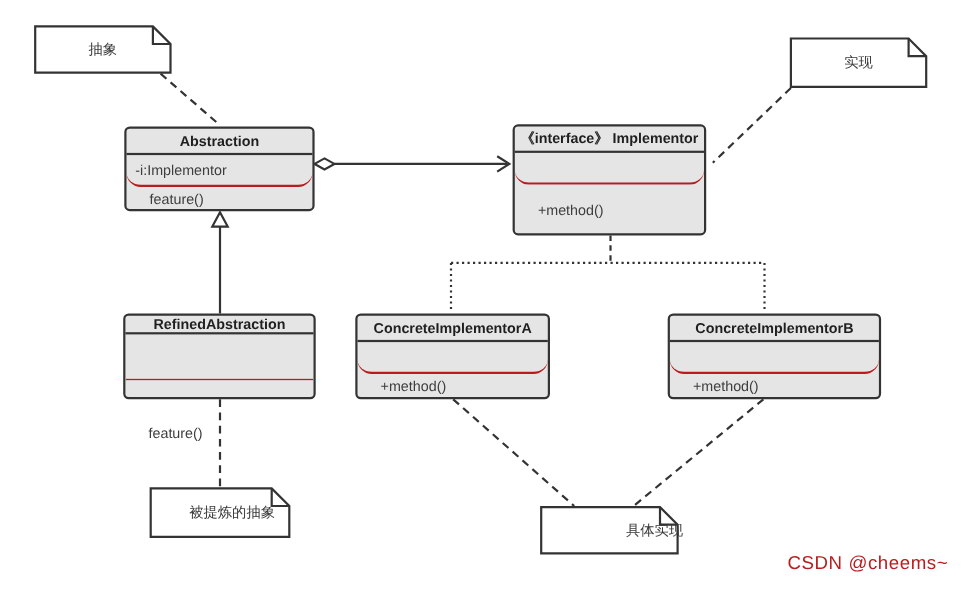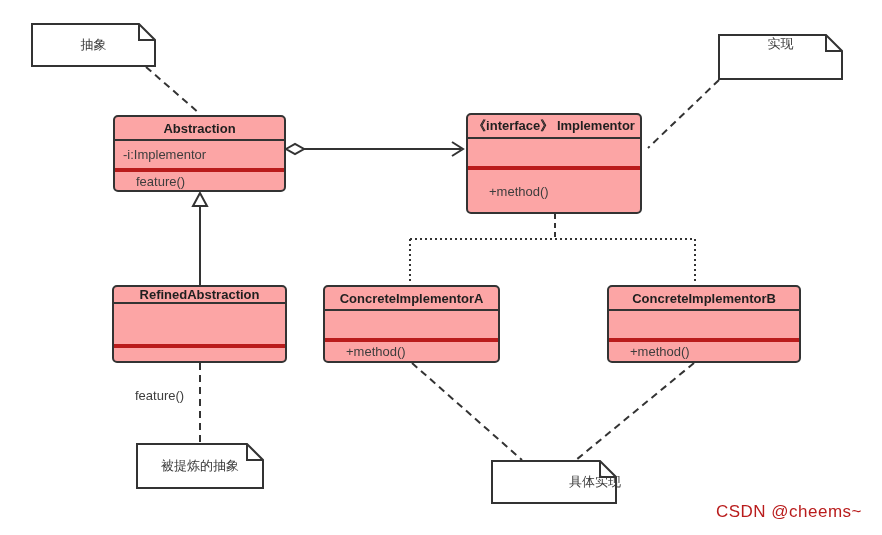--- a/index.html
+++ b/index.html
@@ -2,33 +2,33 @@
 <html><head>
 <meta charset="utf-8">
 <style>
   html,body{margin:0;padding:0;background:#ffffff;}
   .canvas{
     position:relative;width:882px;height:535px;background:#ffffff;overflow:hidden;
     font-family:"Liberation Sans","DejaVu Sans",sans-serif;
   }
   .connector-layer{position:absolute;left:0;top:0;width:882px;height:535px;}
   .uml-class{
-    position:absolute;box-sizing:border-box;background:#fca5a5;
+    position:absolute;box-sizing:border-box;background:#e5e5e5;
     border:2px solid #333333;border-radius:5px;
     display:flex;flex-direction:column;
   }
   .cls-title{
     height:22px;border-bottom:2px solid #333333;
     display:flex;align-items:center;justify-content:center;
     font-weight:bold;font-size:13px;color:#1f1f1f;white-space:nowrap;
   }
   .cls-attr{
-    height:27px;border-bottom:4px solid #b91c1c;
+    height:27px;border-bottom:2px solid #b91c1c;
     display:flex;align-items:center;padding-left:8px;
-    font-size:13px;color:#3d3d3d;white-space:nowrap;
+    font-size:13px;color:#3d3d3d;white-space:nowrap;border-radius:13px;
   }
   .cls-method{
     flex:1;display:flex;align-items:center;padding-left:8px;
     font-size:13px;color:#3d3d3d;white-space:nowrap;margin-left:13px;
   }
   .note-label{
     position:absolute;display:flex;align-items:center;justify-content:center;
     font-size:13px;color:#3a3a3a;white-space:nowrap;pointer-events:none;
   }
   .watermark{
@@ -80,22 +80,22 @@
     <g>
       <polygon points="555,192 548,205 562,205" fill="#ffffff" stroke="#333333" stroke-width="2" stroke-dasharray="3,2"></polygon>
       <line x1="555" y1="205" x2="555" y2="239" stroke="#333333" stroke-width="2" stroke-dasharray="5,4"></line>
       <line x1="410" y1="239" x2="695" y2="239" stroke="#333333" stroke-width="2" stroke-dasharray="2,3"></line>
       <line x1="410" y1="239" x2="410" y2="284" stroke="#333333" stroke-width="2" stroke-dasharray="2,3"></line>
       <line x1="695" y1="239" x2="695" y2="284" stroke="#333333" stroke-width="2" stroke-dasharray="2,3"></line>
     </g>
   </svg>
 
   <div class="note-label" style="left:32px;top:24px;width:123px;height:42px;">抽象</div>
-  <div class="note-label" style="left:719px;top:22px;width:123px;height:44px;">实现</div>
-  <div class="note-label" style="left:137px;top:444px;width:126px;height:44px;">被提炼的抽象</div>
+  <div class="note-label" style="left:719px;top:35px;width:123px;height:44px;">实现</div>
+  <div class="note-label" style="left:137px;top:444px;width:126px;height:44px;padding-left:11px;">被提炼的抽象</div>
   <div class="note-label" style="left:492px;top:461px;width:124px;height:42px;padding-left:41px;">具体实现</div>
 
   <div class="uml-class" style="left:113px;top:115px;width:173px;height:77px;">
     <div class="cls-title">Abstraction</div>
     <div class="cls-attr">-i:Implementor</div>
     <div class="cls-method">feature()</div>
   </div>
 
   <div class="uml-class" style="left:466px;top:113px;width:176px;height:101px;">
     <div class="cls-title">《interface》 Implementor</div>

